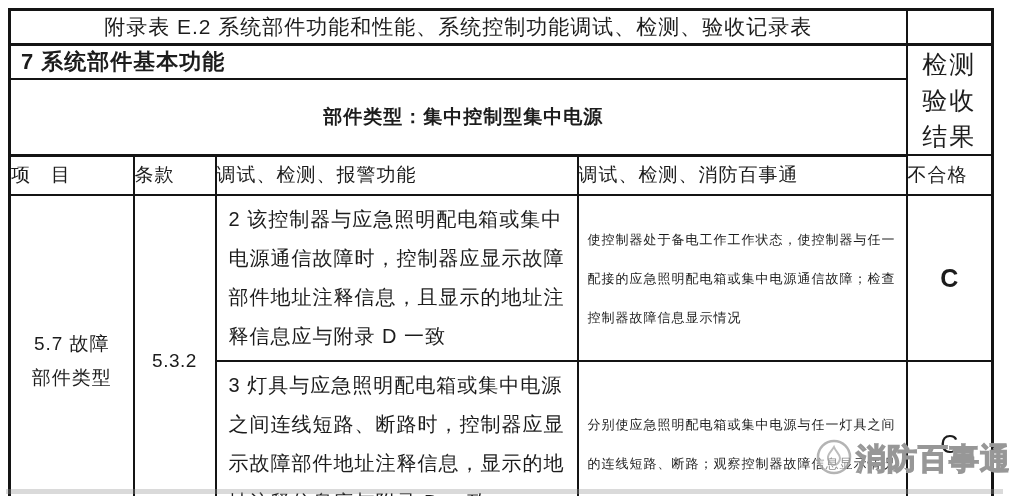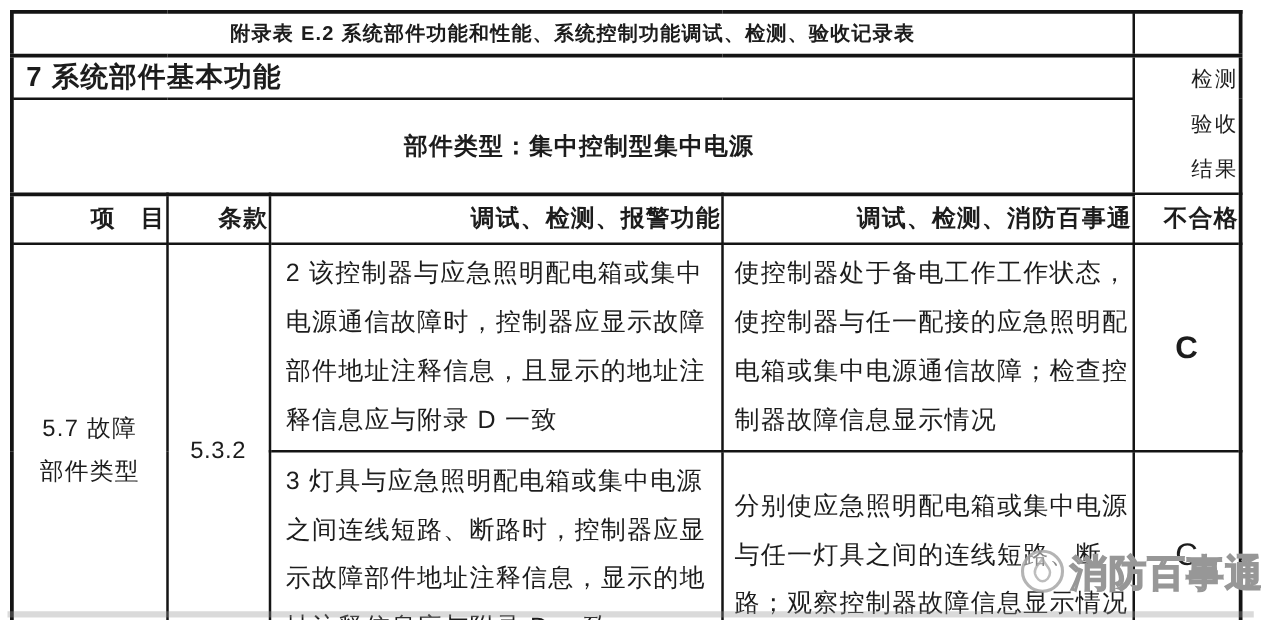--- a/index.html
+++ b/index.html
@@ -19,57 +19,57 @@
   table.record td{
     border:2px solid #141414;
     padding:0;
     overflow:hidden;
   }
   tr.r-title td{border-bottom-width:3px;}
   tr.r-type td{border-bottom-width:3px;}
 
   .c-title{
     text-align:center;vertical-align:middle;
-    font-size:16px;font-weight:bold;letter-spacing:1px;
+    font-size:21px;font-weight:normal;letter-spacing:1px;
   }
   .c-section{
     text-align:left;vertical-align:middle;
     font-size:22px;font-weight:bold;letter-spacing:1px;
     padding-left:10px !important;
   }
   .c-type{
     text-align:center;vertical-align:middle;
     font-size:19px;font-weight:bold;letter-spacing:1px;
     padding-left:10px !important;
   }
   .c-result-head{
-    text-align:right;vertical-align:middle;
-    font-size:17px;letter-spacing:2px;
+    text-align:center;vertical-align:middle;
+    font-size:25px;letter-spacing:2px;
   }
   .c-result-head .rh-line{line-height:36px;}
   tr.r-head td{
-    text-align:right;vertical-align:middle;
-    font-size:19px;font-weight:bold;letter-spacing:1px;
+    text-align:left;vertical-align:middle;
+    font-size:19px;font-weight:normal;letter-spacing:1px;
   }
   .c-item{
     text-align:center;vertical-align:middle;
     font-size:19px;line-height:34px;letter-spacing:1px;
   }
   .c-clause{
     text-align:center;vertical-align:middle;
     font-size:19px;letter-spacing:0.5px;
   }
   .c-req{
     text-align:left;vertical-align:middle;
     font-size:20px;line-height:39px;letter-spacing:1px;
     padding:4px 0 4px 12px !important;
   }
   .c-method{
     text-align:left;vertical-align:middle;
-    font-size:20px;line-height:39px;letter-spacing:1px;
+    font-size:13px;line-height:39px;letter-spacing:1px;
     padding:4px 0 4px 9px !important;
   }
   .c-pass{
     text-align:center;vertical-align:middle;
     font-size:25px;
   }
   .c-pass.bold{font-weight:bold;}
 
   .watermark{
     position:absolute;left:814px;top:437px;

